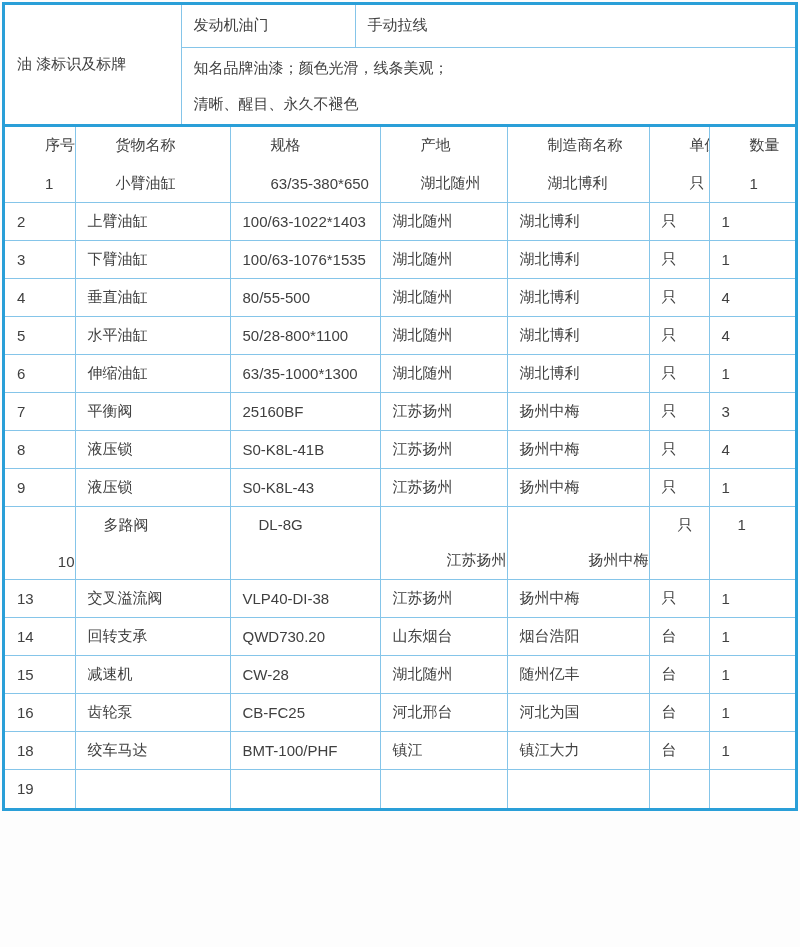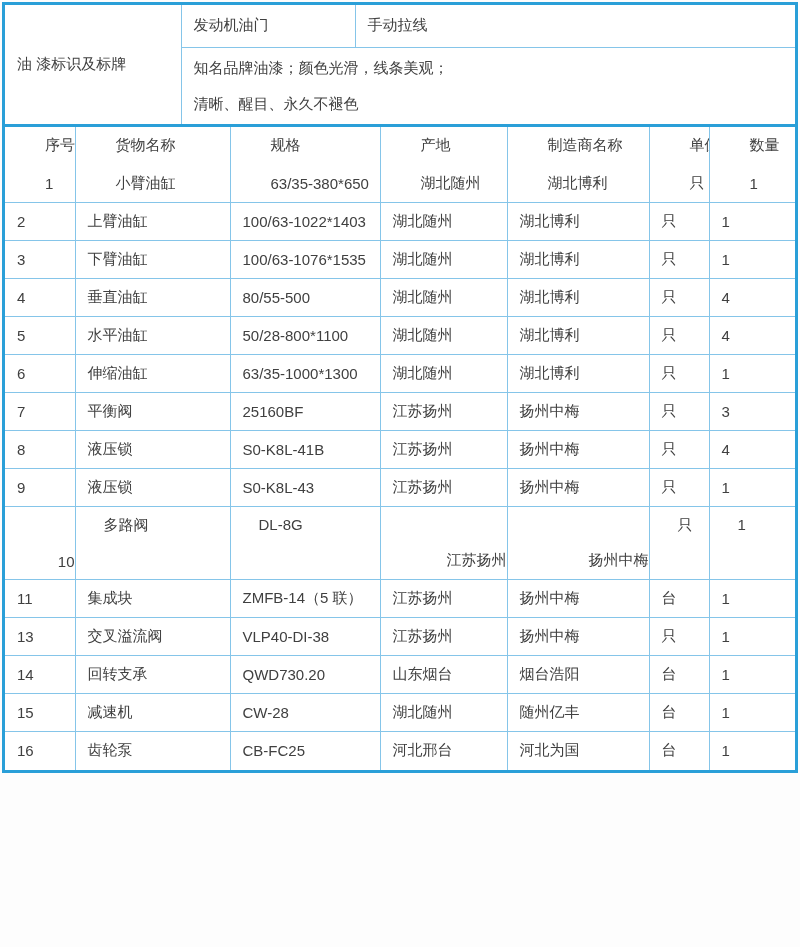--- a/index.html
+++ b/index.html
@@ -182,29 +182,20 @@
         <tr class="tall">
           <td class="pos-bottom">10</td>
           <td class="pos-top">多路阀</td>
           <td class="pos-top">DL-8G</td>
           <td class="pos-bottom">江苏扬州</td>
           <td class="pos-bottom">扬州中梅</td>
           <td class="pos-top">只</td>
           <td class="pos-top">1</td>
         </tr>
         <tr>
-          <td>11</td>
-          <td>集成块</td>
-          <td>ZMFB-14（5 联）</td>
-          <td>江苏扬州</td>
-          <td>扬州中梅</td>
-          <td>台</td>
-          <td>1</td>
-        </tr>
-        <tr>
           <td>13</td>
           <td>交叉溢流阀</td>
           <td>VLP40-DI-38</td>
           <td>江苏扬州</td>
           <td>扬州中梅</td>
           <td>只</td>
           <td>1</td>
         </tr>
         <tr>
           <td>14</td>
@@ -226,16 +217,34 @@
         </tr>
         <tr>
           <td>16</td>
           <td>齿轮泵</td>
           <td>CB-FC25</td>
           <td>河北邢台</td>
           <td>河北为国</td>
           <td>台</td>
           <td>1</td>
         </tr>
+        <tr>
+          <td>18</td>
+          <td>绞车马达</td>
+          <td>BMT-100/PHF</td>
+          <td>镇江</td>
+          <td>镇江大力</td>
+          <td>台</td>
+          <td>1</td>
+        </tr>
+        <tr>
+          <td>19</td>
+          <td></td>
+          <td></td>
+          <td></td>
+          <td></td>
+          <td></td>
+          <td></td>
+        </tr>
       </tbody>
   </table>
 
 </div>
 
 </body></html>

